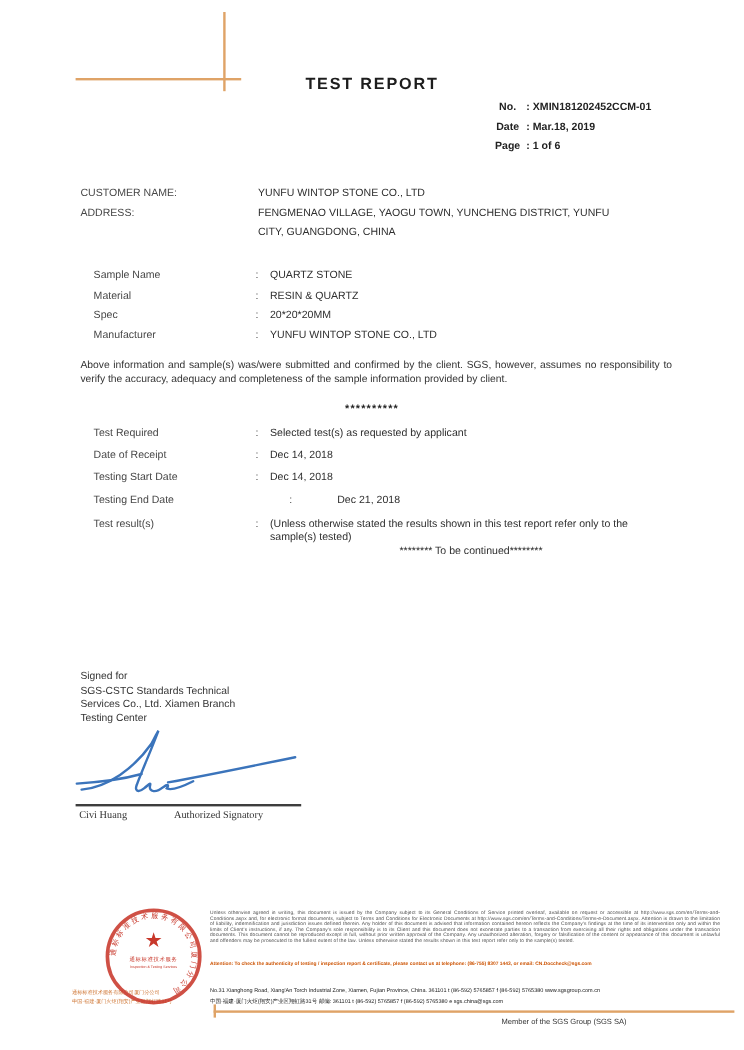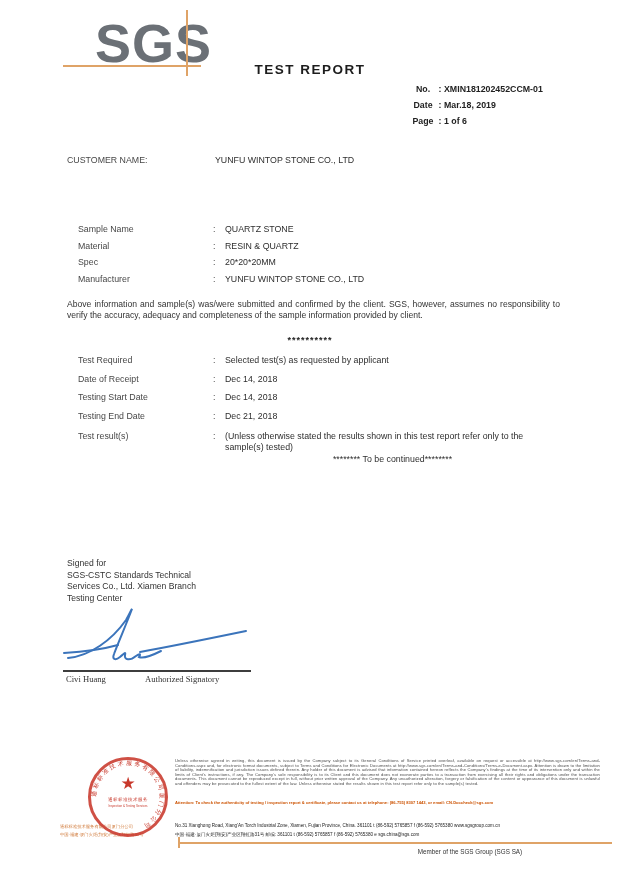--- a/index.html
+++ b/index.html
@@ -47,23 +47,20 @@
   .addr{font-size:4.6px;line-height:8.5px;color:#222;white-space:nowrap;overflow:hidden;}
   .left-orange{font-size:4.3px;line-height:7px;color:#d07a3a;white-space:nowrap;overflow:hidden;width:118px;}
   .rule{height:2px;background:#dfa367;}
   .member{font-size:6.3px;color:#333;}
 </style>
 </head>
 <body>
 
 <div class="page">
 
-  <div class="abs" style="left:95px;top:16px;">
-    <div class="logo-text">SGS</div>
-  </div>
   <div class="abs crop-h" style="left:63px;top:65px;width:138px;"></div>
   <div class="abs crop-v" style="left:186px;top:10px;height:66px;"></div>
 
   <div class="abs report-title" style="left:0;top:62px;width:620px;text-align:center;">TEST REPORT</div>
 
   <div class="abs meta" style="left:410px;top:84px;">
     <div class="meta-row">
       <span class="meta-lbl">No.</span>
       <span class="meta-colon">:</span>
       <span>XMIN181202452CCM-01</span>
@@ -78,20 +75,27 @@
       <span class="meta-colon">:</span>
       <span>1 of 6</span>
     </div>
   </div>
 
   <div class="abs" style="left:67px;top:152px;width:493px;">
     <div class="row">
       <span class="cust-lbl">CUSTOMER NAME:</span>
       <span class="val">YUNFU WINTOP STONE CO., LTD</span>
     </div>
+    <div class="row">
+      <span class="cust-lbl">ADDRESS:</span>
+      <span class="val">
+        <span style="display:block;">FENGMENAO VILLAGE, YAOGU TOWN, YUNCHENG DISTRICT, YUNFU</span>
+        <span style="display:block;">CITY, GUANGDONG, CHINA</span>
+      </span>
+    </div>
   </div>
 
   <div class="abs" style="left:67px;top:221px;width:493px;">
     <div class="row">
       <span class="lbl">Sample Name</span>
       <span class="colon">:</span>
       <span class="val">QUARTZ STONE</span>
     </div>
     <div class="row">
       <span class="lbl">Material</span>
@@ -123,21 +127,21 @@
     <div class="row" style="line-height:18.5px;">
       <span class="lbl">Date of Receipt</span>
       <span class="colon">:</span>
       <span class="val">Dec 14, 2018</span>
     </div>
     <div class="row" style="line-height:18.5px;align-items:center;">
       <span class="lbl">Testing Start Date</span>
       <span class="colon">:</span>
       <span class="val">Dec 14, 2018</span>
     </div>
-    <div class="row" style="line-height:18.5px;">
+    <div class="row" style="line-height:18.5px;gap:28px;">
       <span class="lbl">Testing End Date</span>
       <span class="colon">:</span>
       <span class="val">Dec 21, 2018</span>
     </div>
     <div class="row" style="line-height:11px;margin-top:6px;align-items:flex-start;">
       <span class="lbl">Test result(s)</span>
       <span class="colon">:</span>
       <span class="val" style="width:346px;">
         <span class="val2" style="display:block;">(Unless otherwise stated the results shown in this test report refer only to the sample(s) tested)</span>
         <span class="continued" style="display:block;text-align:center;margin-top:1px;">******** To be continued********</span>

